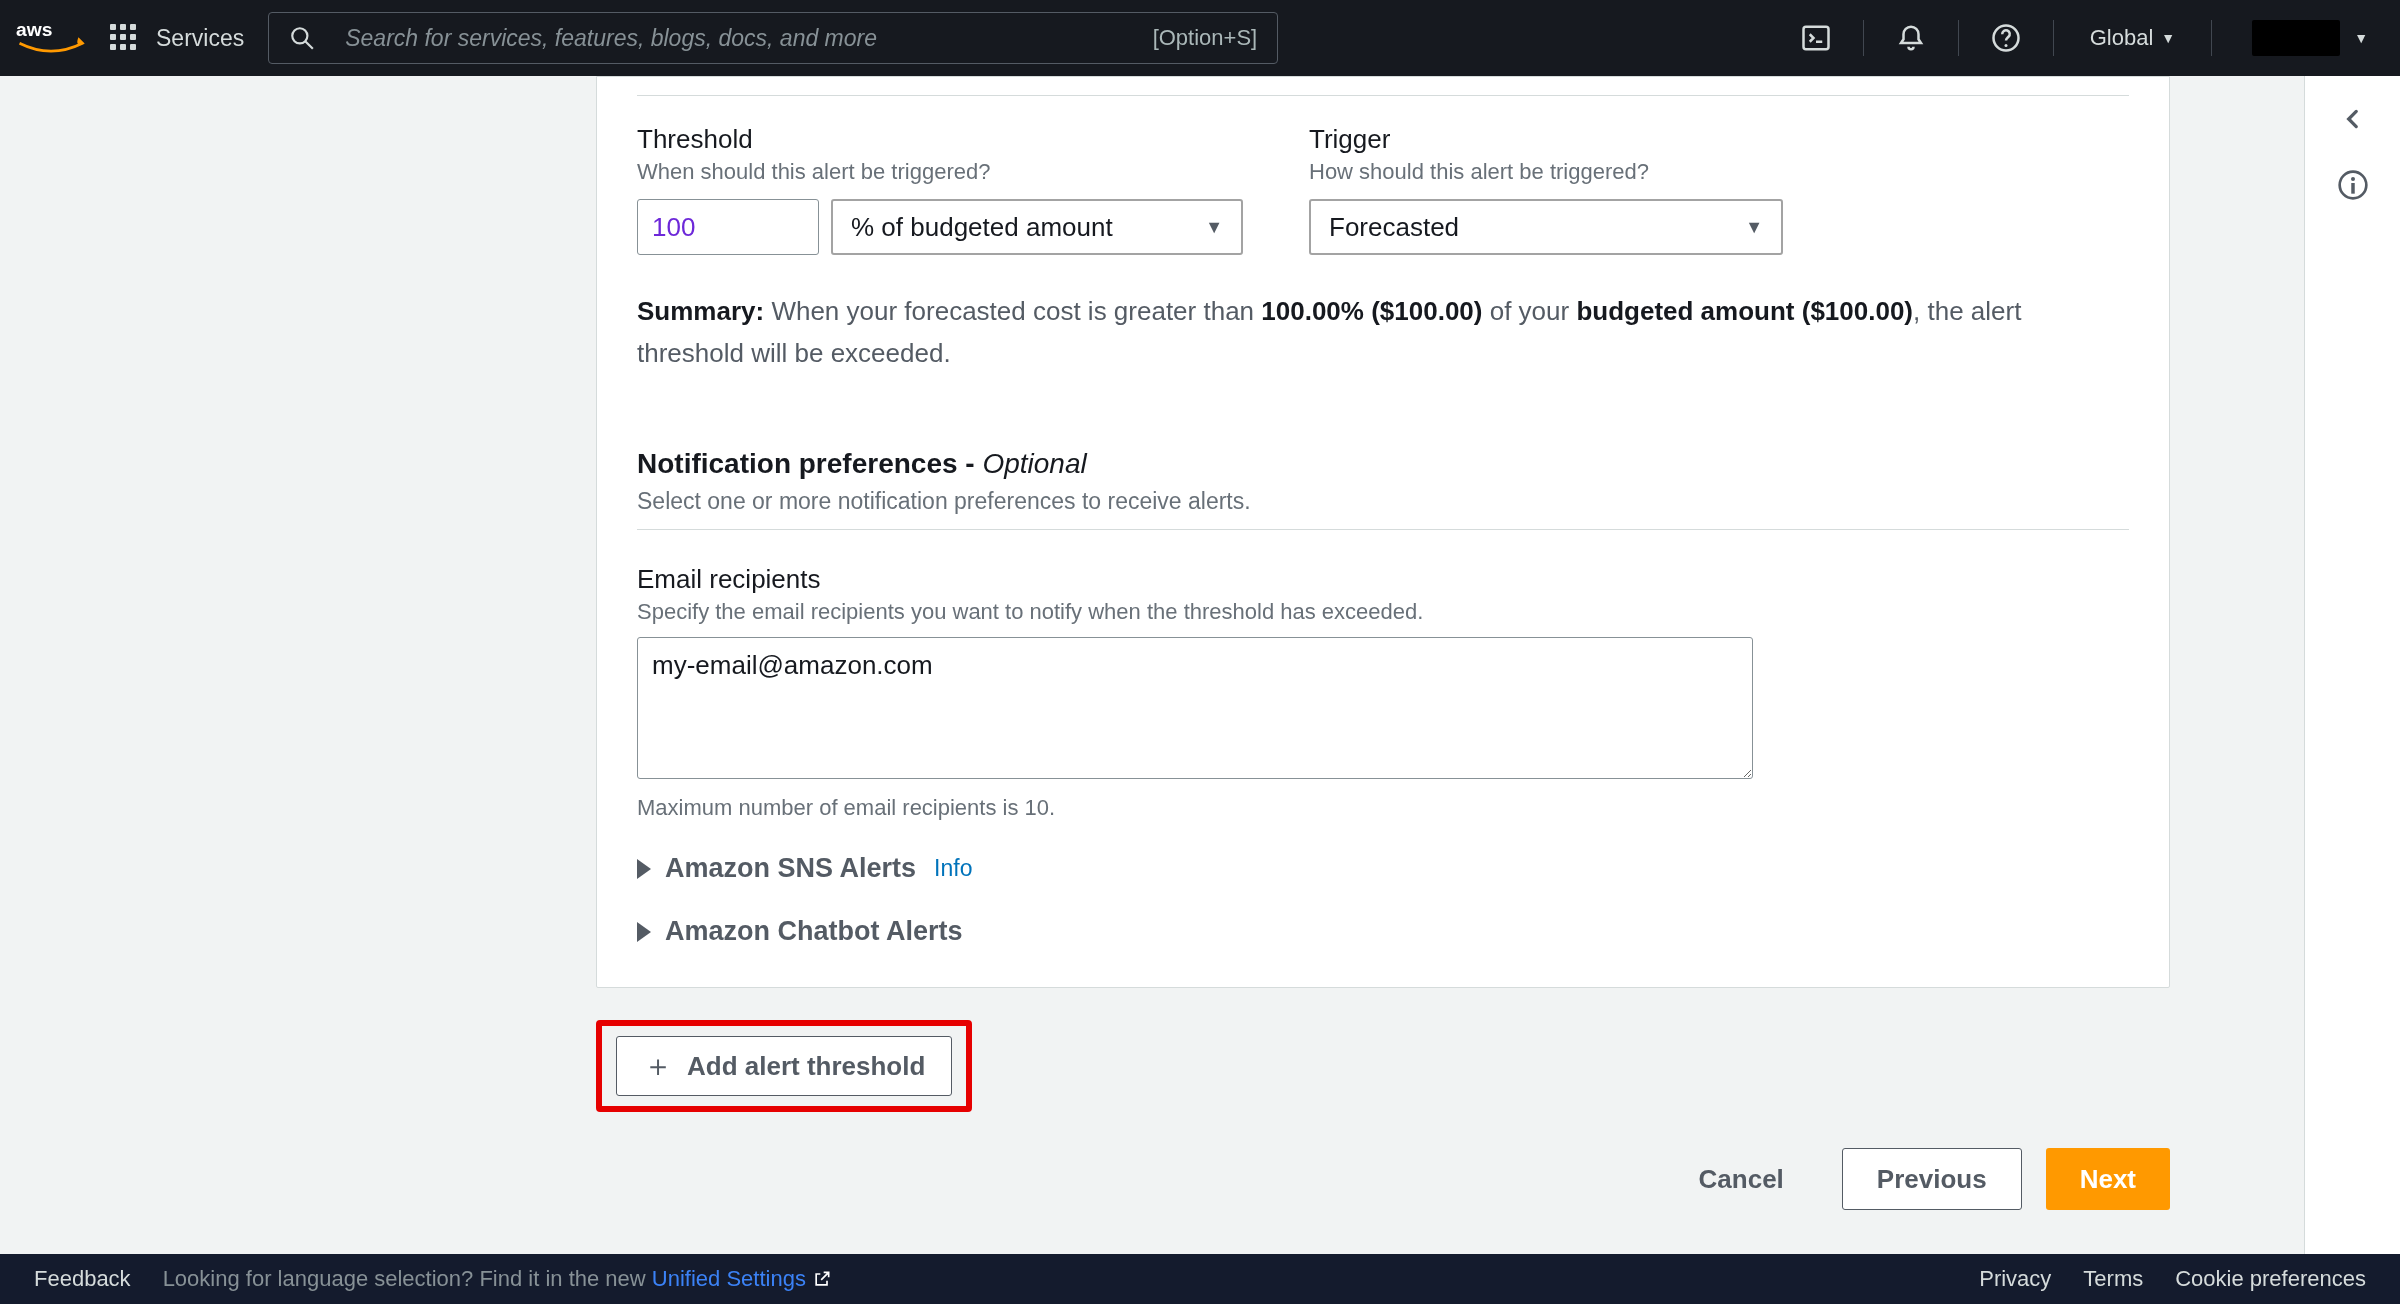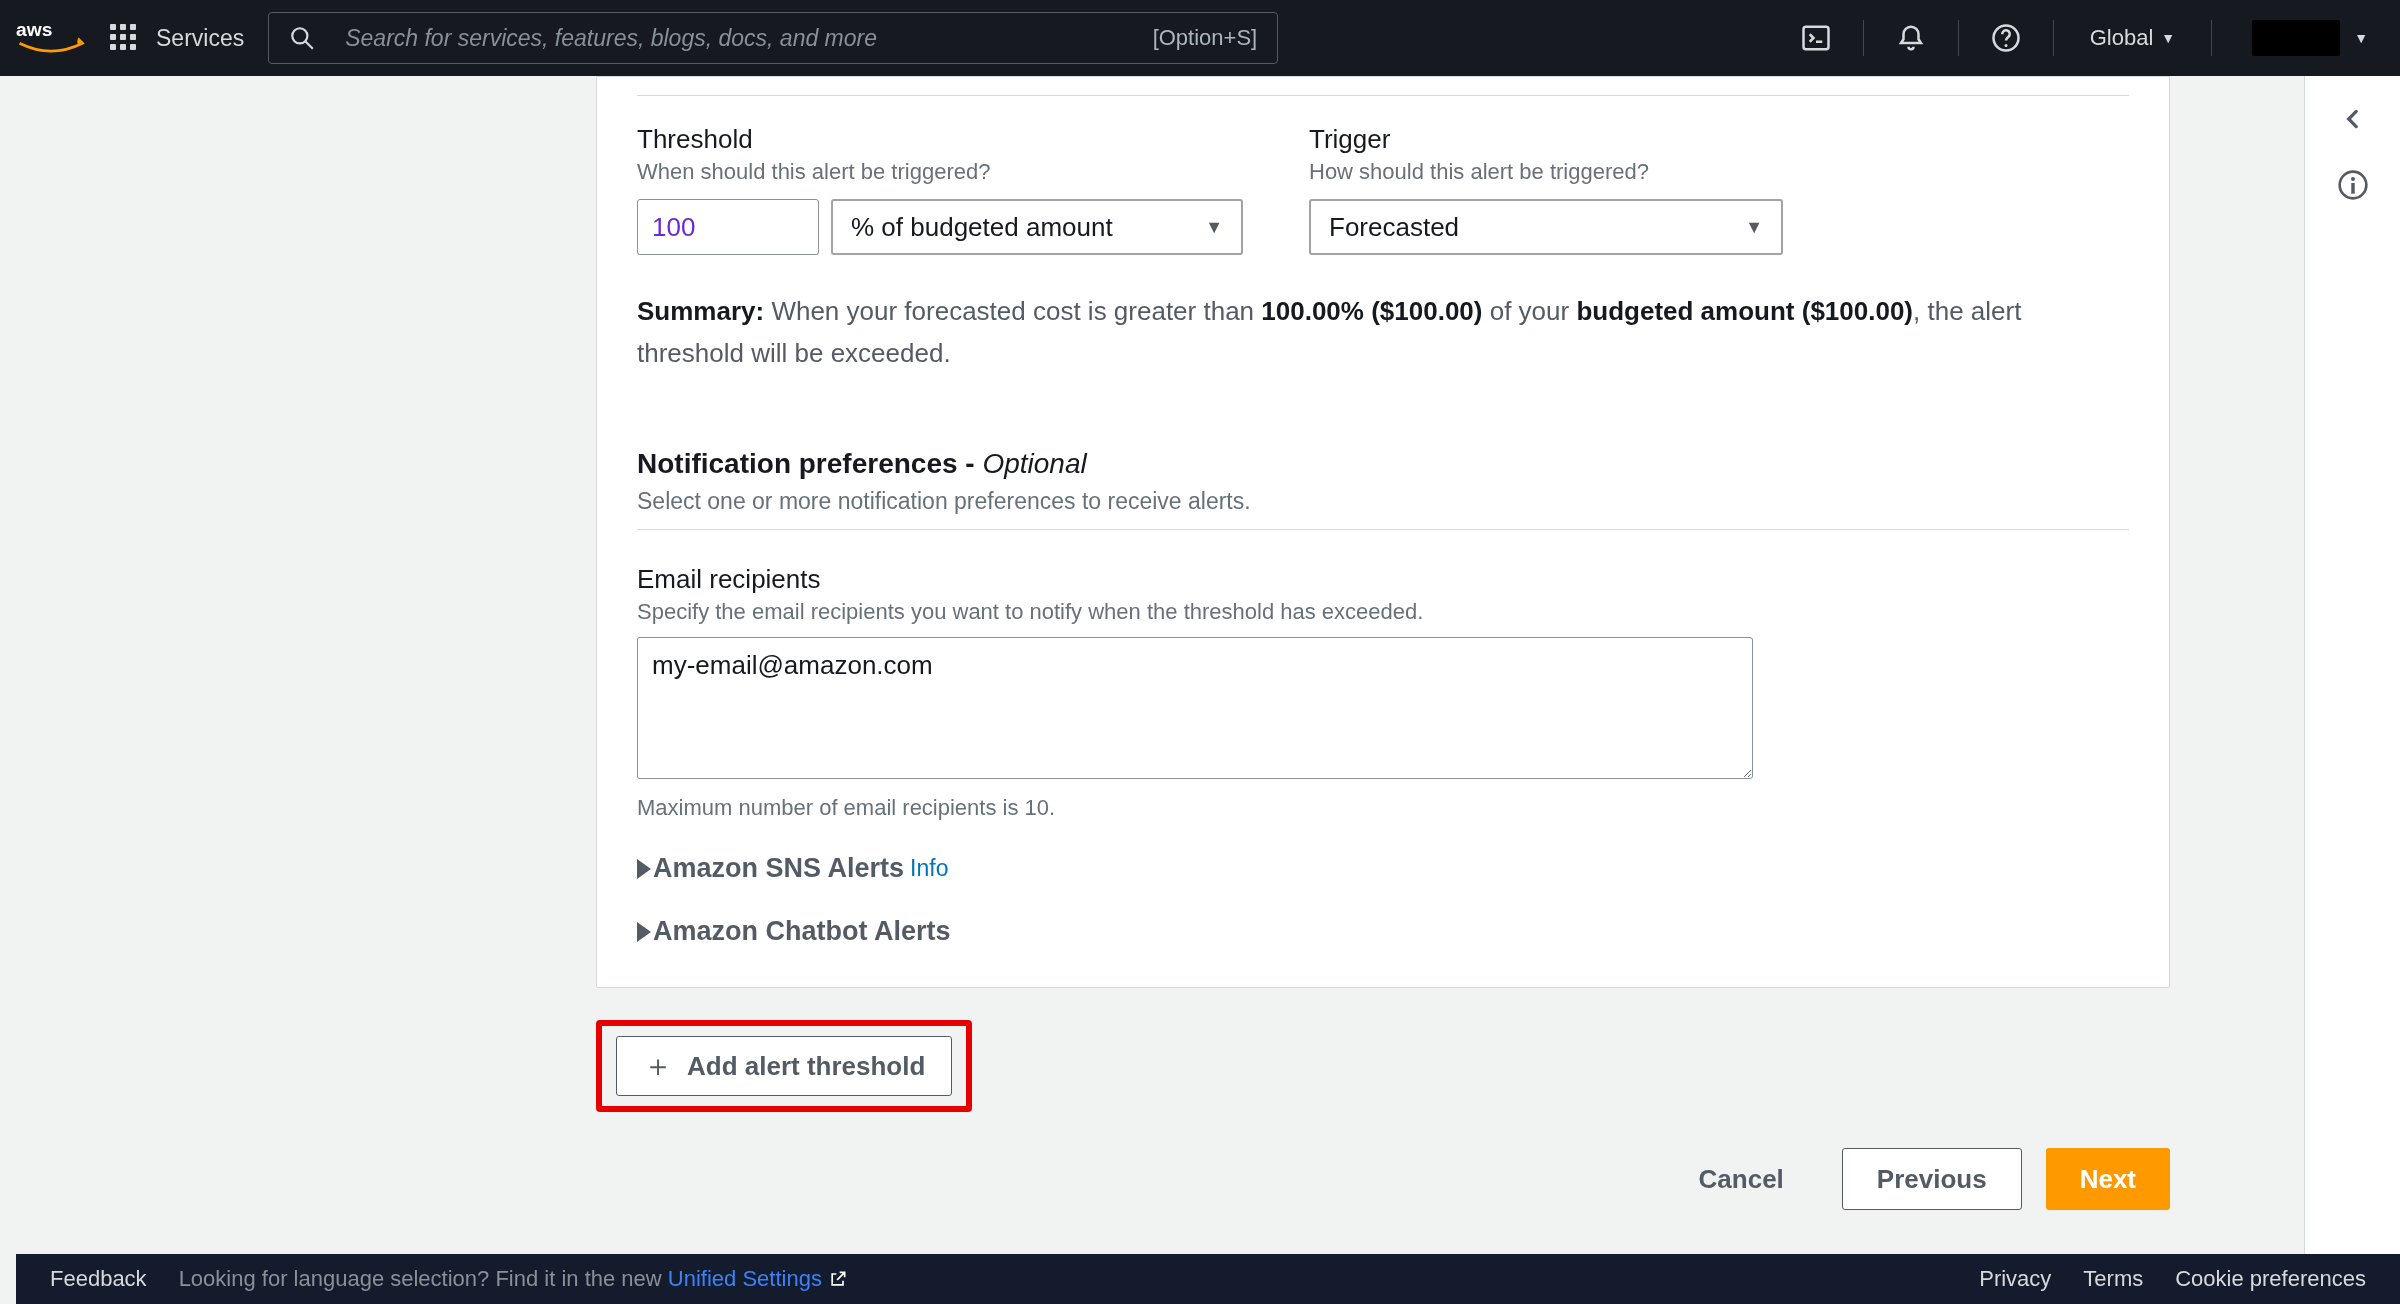--- a/index.html
+++ b/index.html
@@ -40,39 +40,39 @@
 .caret{font-size:18px;color:#545b64}
 .summary{margin-top:36px;font-size:26px;color:#545b64;line-height:1.6;max-width:1440px}
 .summary b{color:#16191f;font-weight:700}
 .notif-hdr{margin-top:74px;font-size:28px;color:#16191f;font-weight:800}
 .notif-hdr i{font-style:italic;font-weight:400}
 .notif-sub{color:#687078;font-size:23px;margin-top:8px}
 .email-lbl{margin-top:34px;color:#16191f;font-size:26px}
 .email-sub{color:#687078;font-size:22px;margin-top:4px}
 textarea.emails{margin-top:12px;width:1116px;height:142px;border:1px solid #879196;border-radius:3px;padding:12px 14px;font-size:26px;font-family:inherit;color:#16191f;resize:both}
 .email-max{color:#687078;font-size:22px;margin-top:12px}
-.expander{display:flex;align-items:center;gap:2px;margin-top:32px;font-size:27px;font-weight:800;color:#545b64;cursor:pointer}
+.expander{display:flex;align-items:center;gap:14px;margin-top:32px;font-size:27px;font-weight:800;color:#545b64;cursor:pointer}
 .tri{width:0;height:0;border-top:10px solid transparent;border-bottom:10px solid transparent;border-left:14px solid #545b64}
 .expander .info{color:#0073bb;font-weight:400;font-size:23px;margin-left:4px}
 
 .add-threshold-wrap{margin-top:32px;display:flex}
 .add-btn{display:flex;align-items:center;gap:14px;border:1px solid #545b64;background:#fff;height:60px;padding:0 26px;border-radius:3px;color:#545b64;font-size:26px;font-weight:800;cursor:pointer}
 .plus{font-size:30px;font-weight:400;line-height:1}
 .redbox{position:relative;padding:10px 14px;border:6px solid #e60000;border-radius:4px}
 
 .btn-row{display:flex;justify-content:flex-end;gap:24px;margin-top:36px}
 .btn{height:62px;padding:0 34px;display:flex;align-items:center;font-size:26px;font-weight:800;border-radius:3px;cursor:pointer}
 .btn-ghost{background:transparent;border:0;color:#545b64}
 .btn-outline{background:#fff;border:1.5px solid #545b64;color:#545b64}
 .btn-primary{background:#ff9900;border:0;color:#fff}
 
 .right-rail{position:absolute;top:0;right:0;width:96px;bottom:0;background:#fff;border-left:1px solid #d5dbdb;display:flex;flex-direction:column;align-items:center;gap:24px;padding-top:22px}
 .rail-icon{width:42px;height:42px;display:flex;align-items:center;justify-content:center;color:#545b64}
 
-.footer{position:absolute;left:16px;right:0;bottom:0;height:50px;background:#141b2d;color:#d5dbdb;display:flex;align-items:center;padding:0 34px;font-size:22px;gap:32px}
+.footer{position:absolute;left:0;right:0;bottom:0;height:50px;background:#141b2d;color:#d5dbdb;display:flex;align-items:center;padding:0 34px;font-size:22px;gap:32px}
 .footer a{color:#d5dbdb;text-decoration:none}
 .footer .lang-q{color:#879196}
 .footer .uni{color:#3b82f6;}
 .foot-spacer{flex:1}
 svg{display:block}
 </style>
 </head>
 <body>
 
 <div class="top-nav">

